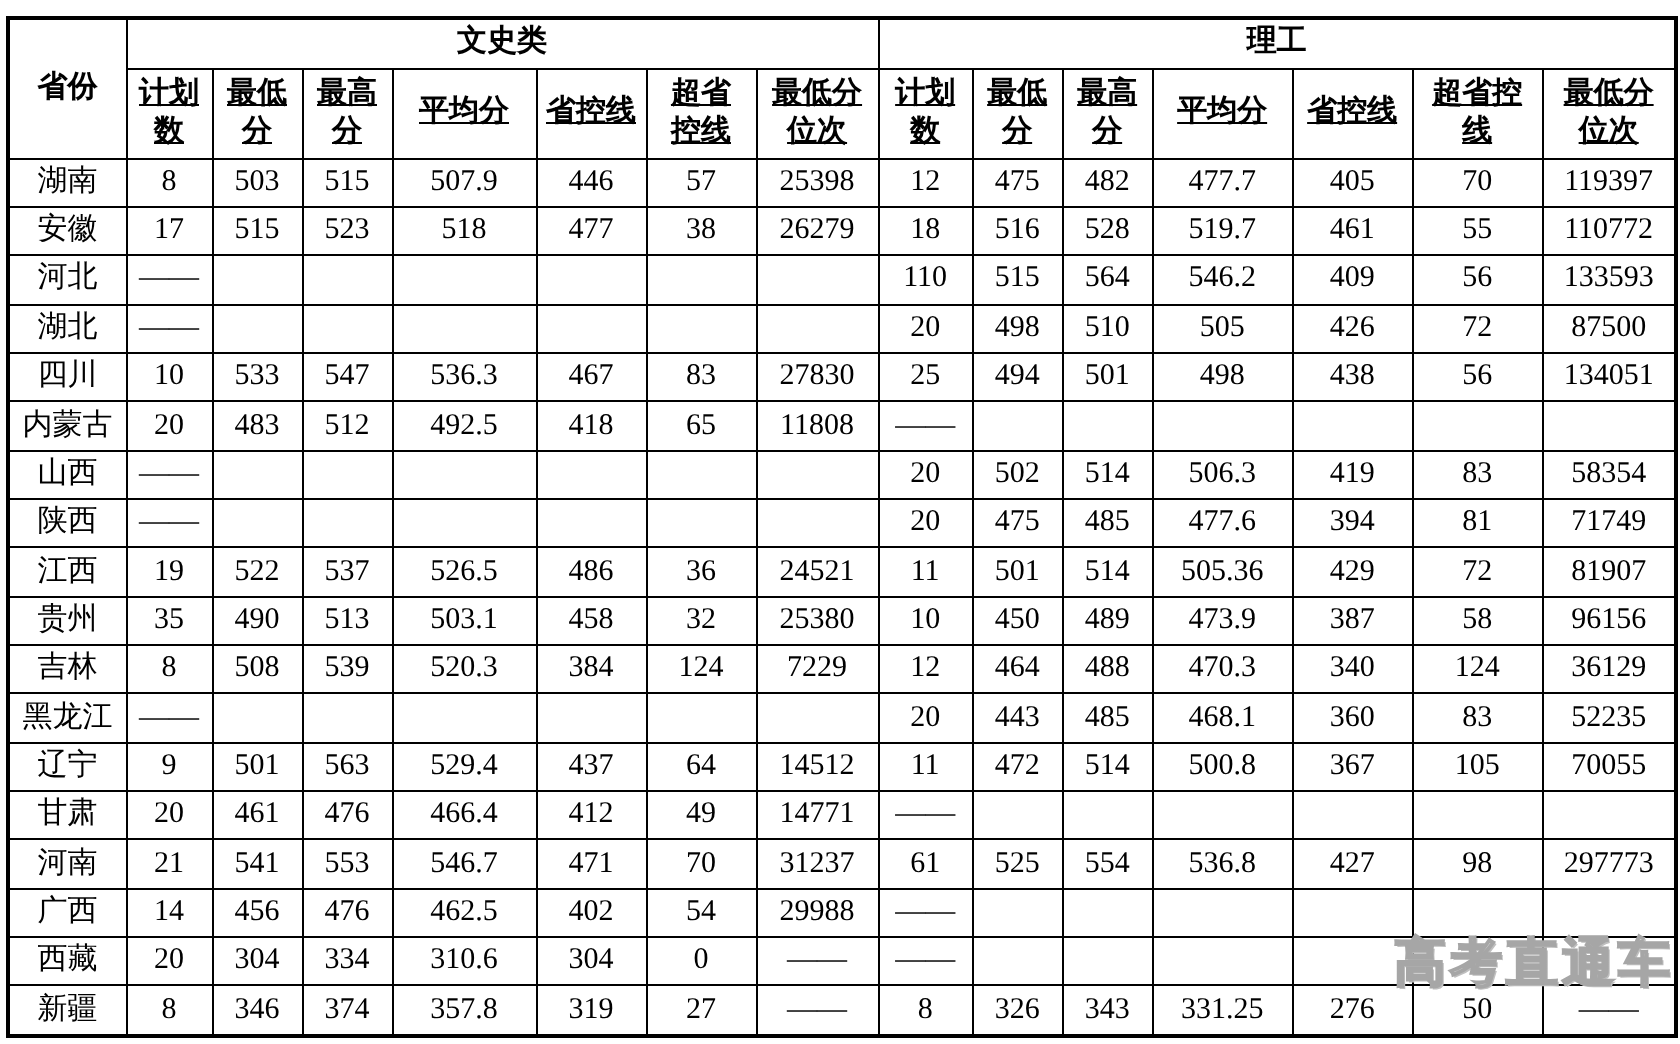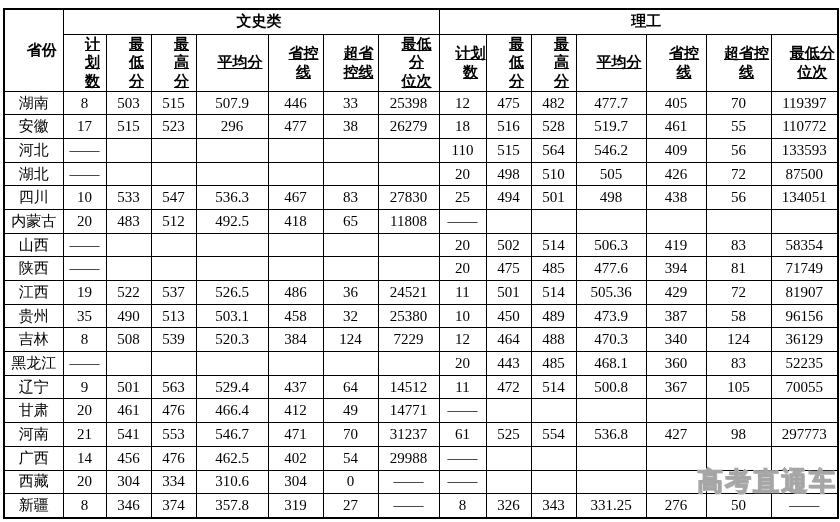--- a/index.html
+++ b/index.html
@@ -33,21 +33,20 @@
     vertical-align: middle;
     padding: 0;
     font-size: 15px;
     color: #000000;
     overflow: hidden;
     line-height: 1.25;
   }
   th {
     font-weight: bold;
     white-space: pre-line;
-    padding-left: 16px;
   }
   tr.section-row { height: 25px; }
   tr.subhead-row { height: 45px; text-decoration: underline; }
   tbody tr { height: 14px; }
   .watermark {
     position: absolute;
     left: 697px;
     top: 464px;
     width: 145px;
     font-size: 26px;
@@ -117,36 +116,36 @@
         </tr>
     </thead>
     <tbody>
         <tr>
           <td>湖南</td>
           <td>8</td>
           <td>503</td>
           <td>515</td>
           <td>507.9</td>
           <td>446</td>
-          <td>33</td>
+          <td>57</td>
           <td>25398</td>
           <td>12</td>
           <td>475</td>
           <td>482</td>
           <td>477.7</td>
           <td>405</td>
           <td>70</td>
           <td>119397</td>
         </tr>
         <tr>
           <td>安徽</td>
           <td>17</td>
           <td>515</td>
           <td>523</td>
-          <td>296</td>
+          <td>518</td>
           <td>477</td>
           <td>38</td>
           <td>26279</td>
           <td>18</td>
           <td>516</td>
           <td>528</td>
           <td>519.7</td>
           <td>461</td>
           <td>55</td>
           <td>110772</td>

